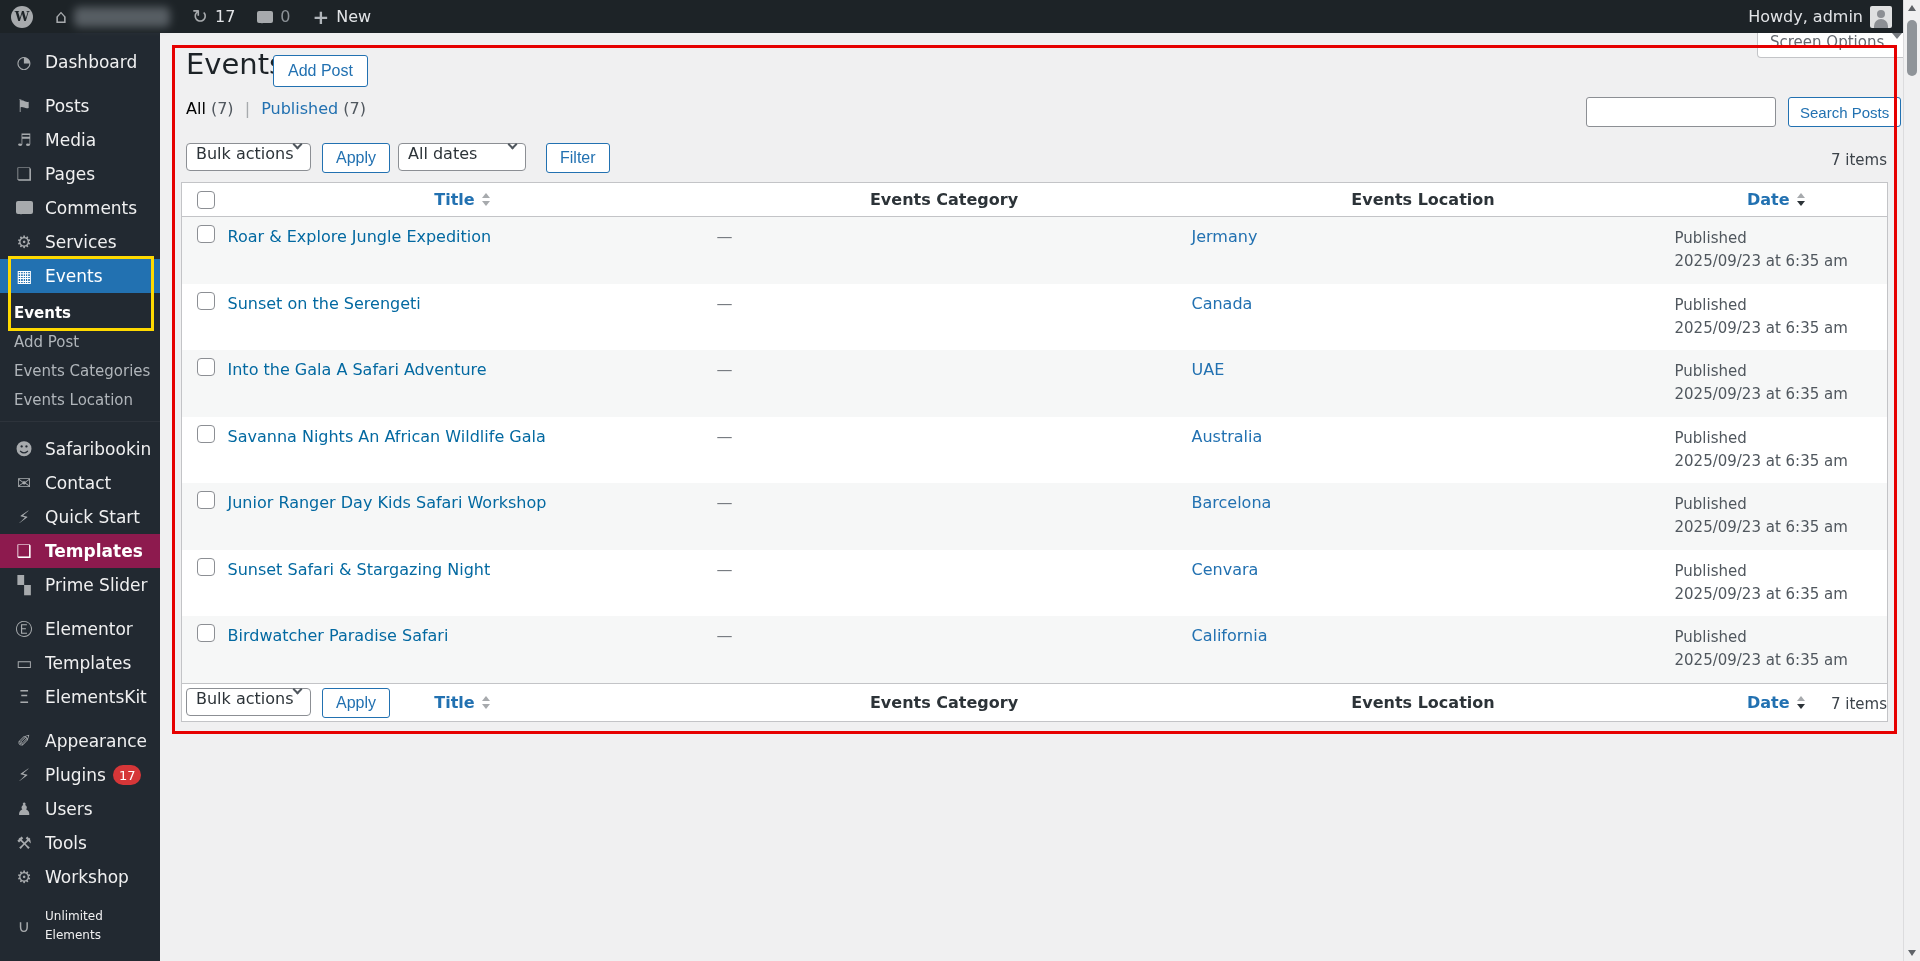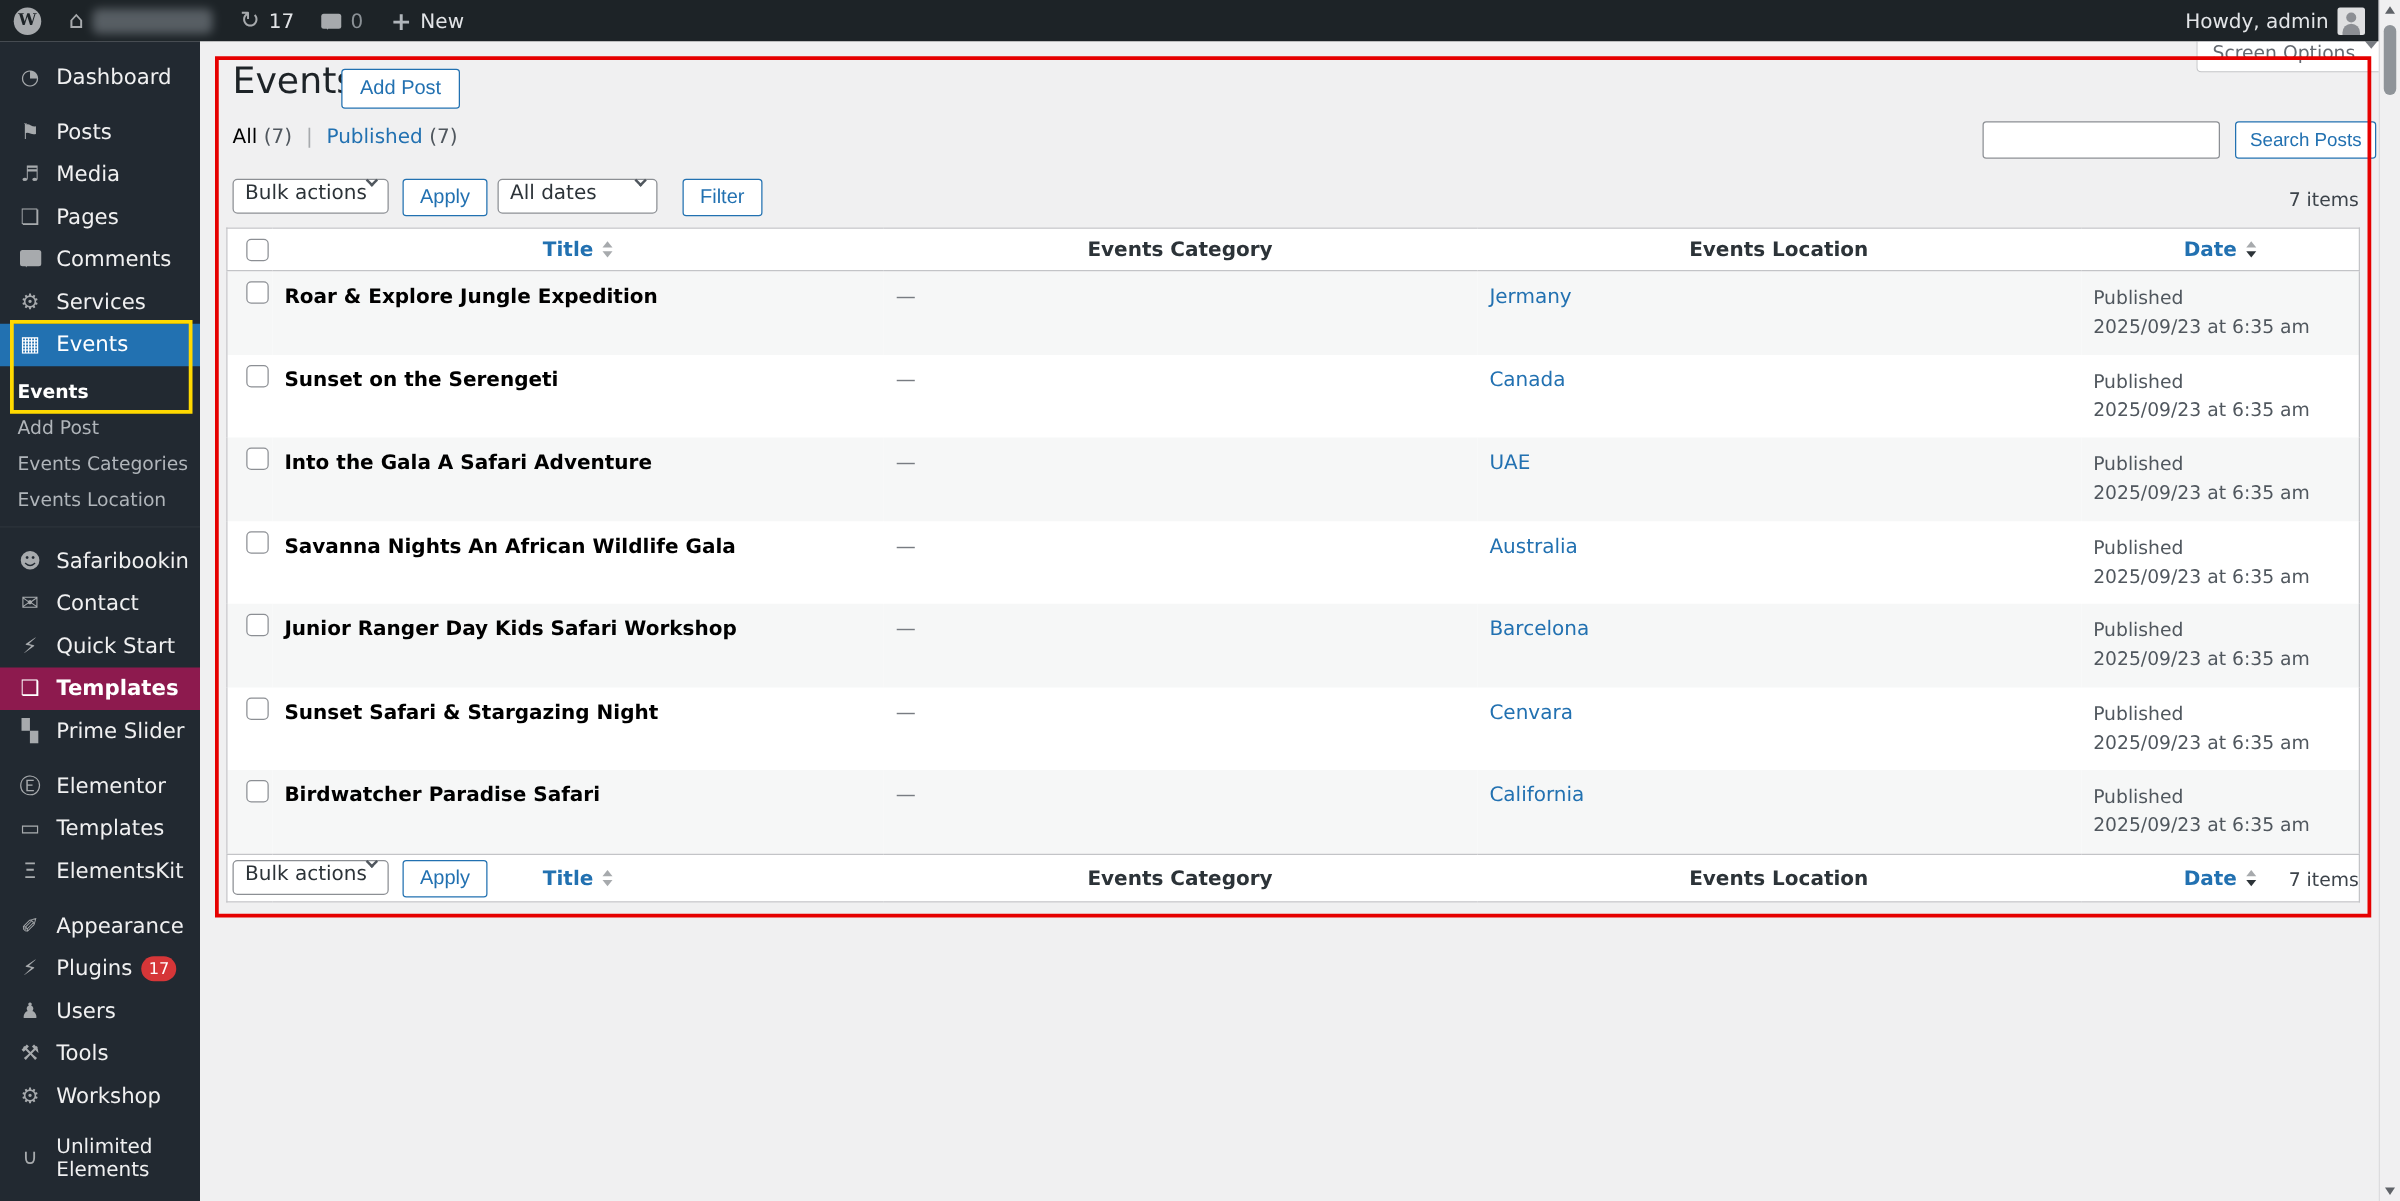--- a/index.html
+++ b/index.html
@@ -31,21 +31,21 @@
     padding-top:12px;overflow:hidden;z-index:30}
   .menu-item{display:flex;align-items:center;height:34px;padding:0 10px 0 12px;font-size:17px;
     color:#f0f0f1;cursor:pointer;white-space:nowrap}
   .menu-icon{width:24px;min-width:24px;margin-right:9px;color:#a7aaad;font-size:17px;text-align:center;line-height:1}
   .menu-label{overflow:hidden}
   .menu-item.active{background:#2271b1;color:#fff}
   .menu-item.active .menu-icon{color:#fff}
   .menu-item.highlight{background:#8d1a4e;color:#fff;font-weight:bold}
   .menu-item.highlight .menu-icon{color:#fff}
   .menu-item.wrap{height:44px}
-  .menu-item.wrap .menu-label{white-space:normal;line-height:19px;font-size:16px}
+  .menu-item.wrap .menu-label{white-space:normal;line-height:19px;font-size:12px}
   .menu-item.partial{margin-top:4px;opacity:.85}
   .menu-sep{height:10px}
   .sb-bubble{width:17px;height:13px;background:#a7aaad;border-radius:2px;position:relative;display:inline-block}
   .sb-bubble::after{content:"";position:absolute;left:3px;bottom:-5px;border:4px solid transparent;
     border-top:5px solid #a7aaad;border-left-width:2px;border-right-width:2px}
   .badge{margin-left:7px;background:#d63638;color:#fff;border-radius:10px;min-width:26px;height:20px;
     display:inline-flex;align-items:center;justify-content:center;font-size:13px;padding:0 6px}
   .submenu{padding:6px 0 6px 0;border-bottom:1px solid rgba(255,255,255,.05)}
   .submenu-item{height:29px;line-height:29px;padding-left:14px;font-size:15px;color:#b0b5ba;cursor:pointer}
   .submenu-item.current{color:#fff;font-weight:bold}
@@ -104,21 +104,21 @@
     display:inline-block;cursor:pointer}
   .sort-link{color:#2271b1;text-decoration:none;cursor:pointer;display:inline-flex;align-items:center}
   .sorting-indicator{display:inline-flex;flex-direction:column;margin-left:7px;gap:3px}
   .arr{width:0;height:0;border-left:4px solid transparent;border-right:4px solid transparent}
   .arr.up{border-bottom:5px solid #a7aaad}
   .arr.down{border-top:5px solid #a7aaad}
   .sorted-desc .arr.down{border-top-color:#2c3338}
   tbody tr:nth-child(odd){background:#f6f7f7}
   tbody th.cb{vertical-align:top;font-weight:400}
   tbody td{height:60px;padding:10px 10px;vertical-align:top}
-  a.row-title{color:#000000;font-weight:700;text-decoration:none;cursor:pointer}
+  a.row-title{color:#0369a1;font-weight:400;text-decoration:none;cursor:pointer}
   a.loc{color:#2271b1;text-decoration:none;cursor:pointer}
   td.dash{color:#787c82}
   td.date{color:#50575e;font-size:15px;line-height:1.55}
 
   #bulk-select-bottom{left:186px;top:688px;width:125px}
   #apply-btn-bottom{left:322px;top:688px}
   #items-count-bottom{position:absolute;right:33px;top:695px;font-size:15px;color:#3c434a}
 
   
   #scrollbar{position:absolute;right:0;top:0;width:17px;height:961px;background:#f0f0f1;

